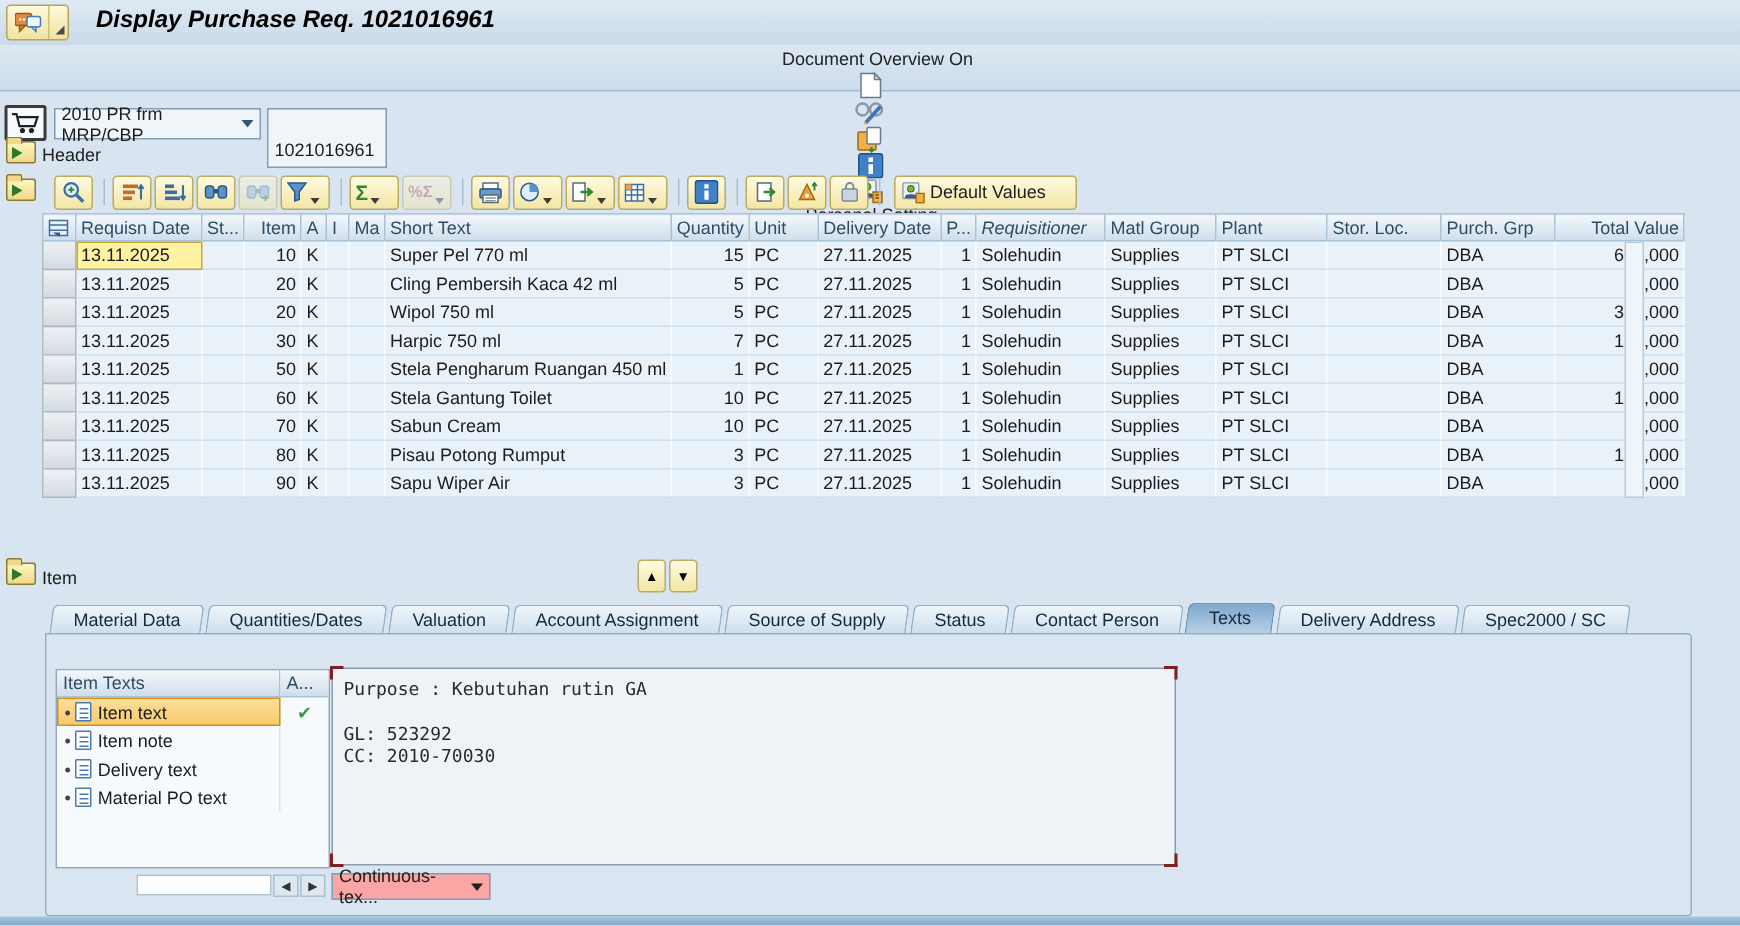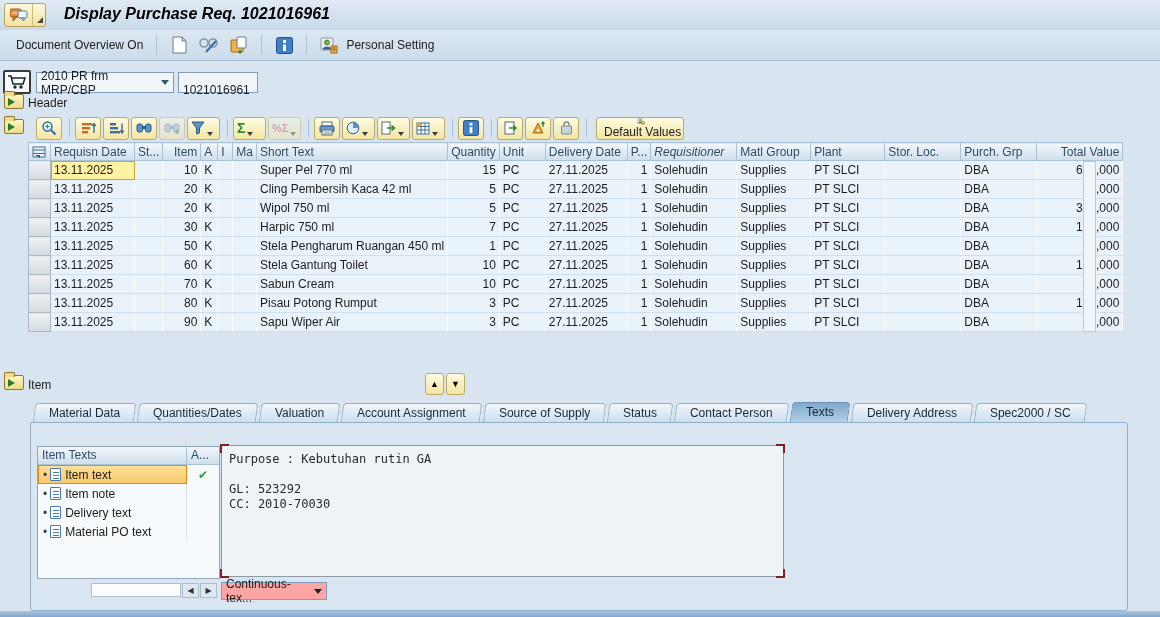--- a/index.html
+++ b/index.html
@@ -16,35 +16,35 @@
   .app-menu-btn .seg1 { width:27px; height:100%; display:flex; align-items:center; justify-content:center; }
   .app-menu-btn .seg2 { width:13px; height:100%; border-left:1px solid #cdbd77; position:relative; }
   .app-menu-btn .seg2:after { content:""; position:absolute; right:2px; bottom:3px;
       border-left:6px solid transparent; border-bottom:6px solid #4a4a4a; }
   .page-title { position:absolute; left:64px; top:5px; font-size:16px; font-weight:bold;
                 font-style:italic; color:#000; }
 
   
   .toolbar { position:absolute; left:0; top:30px; width:1160px; height:31px;
              background:linear-gradient(#dce8f2,#ccdceb); border-bottom:1px solid #a2bbd2;
-             display:flex; align-items:center; }
+             display:flex; align-items:center;flex-direction:column; }
   .tb-text-btn { margin-left:10px; padding:2px 6px; color:#222; border-radius:3px; cursor:default; }
   .tb-sep { width:1px; height:20px; background:#aec3d6; margin:0 7px; }
   .tb-icon { width:24px; height:22px; display:flex; align-items:center; justify-content:center; margin:0 3px; }
   .ps-label { margin-left:2px; color:#222; }
 
   
   .cart-btn { position:absolute; left:3px; top:70px; width:28px; height:24px; background:#f6fafc;
               border:2px solid #3a3a3a; border-radius:2px; display:flex; align-items:center; justify-content:center; }
   .combo { position:absolute; display:flex; align-items:center; justify-content:space-between;
            background:#f0f5fa; border:1px solid #7f9db9; padding:0 4px; }
   .combo .caret { width:0; height:0; border-left:4px solid transparent; border-right:4px solid transparent;
                   border-top:5px solid #33576e; }
   .doc-type { left:36px; top:72px; width:138px; height:21px; }
-  .field { position:absolute; background:#f0f5fa; border:1px solid #7f9db9; padding:9px 4px;
+  .field { position:absolute; background:#f0f5fa; border:1px solid #7f9db9; padding:19px 4px;
            height:21px; line-height:17px; }
   .doc-number { left:178px; top:72px; width:80px; }
 
   .folder-icon { width:20px; height:15px; position:relative; background:linear-gradient(#fdf6c0,#f0d98a);
                  border:1px solid #8a7a30; border-radius:2px; }
   .folder-icon:before { content:""; position:absolute; left:-1px; top:-4px; width:9px; height:4px;
                  background:#f0d98a; border:1px solid #8a7a30; border-bottom:none; border-radius:2px 2px 0 0; }
   .folder-icon .arrow { position:absolute; left:3px; top:3px; width:0; height:0;
                  border-top:4px solid transparent; border-bottom:4px solid transparent; border-left:7px solid #2b7a2b; }
   .section-label { position:absolute; color:#1c1c1c; }
@@ -53,21 +53,21 @@
   .ttb { position:absolute; left:36px; top:115px; height:26px; display:flex; align-items:center; }
   .ybtn { background:linear-gradient(#fefbe1,#f3e5a3); border:1px solid #bcab60; border-radius:3px;
           height:23px; display:flex; align-items:center; justify-content:center; }
   .tool-btn { width:26px; margin-right:2px; }
   .tool-btn.dd { width:33px; justify-content:flex-start; padding-left:3px; }
   .tool-btn.dd .dd-caret { margin-left:2px; }
   .dd-caret { width:0; height:0; border-left:3px solid transparent; border-right:3px solid transparent;
               border-top:4px solid #3c3c3c; align-self:flex-end; margin-bottom:3px; }
   .ttb-sep { width:1px; height:18px; background:#a9bfd3; margin:0 5px; }
   .glyph { font-weight:bold; font-size:14px; line-height:1; }
-  .default-values-btn { padding:0 2px 0 4px; margin-left:4px; white-space:nowrap;flex-direction:column; }
+  .default-values-btn { padding:0 20px 0 4px; margin-left:4px; white-space:nowrap; }
   .default-values-btn span.lbl { margin-left:3px; }
   .faded { opacity:.45; }
 
   
   .items-table-wrap { position:absolute; left:28px; top:142px; }
   table.items { border-collapse:collapse; table-layout:fixed; background:#e9f1f9; }
   table.items th { background:linear-gradient(#f3f7fb,#cfdeec); border:1px solid #aac2d6;
       font-weight:normal; color:#2e4d66; height:18px; padding:0 3px; text-align:left;
       overflow:hidden; white-space:nowrap; }
   table.items td { border-right:1px solid #fbfdff; border-bottom:1px solid #cfe0ee;

